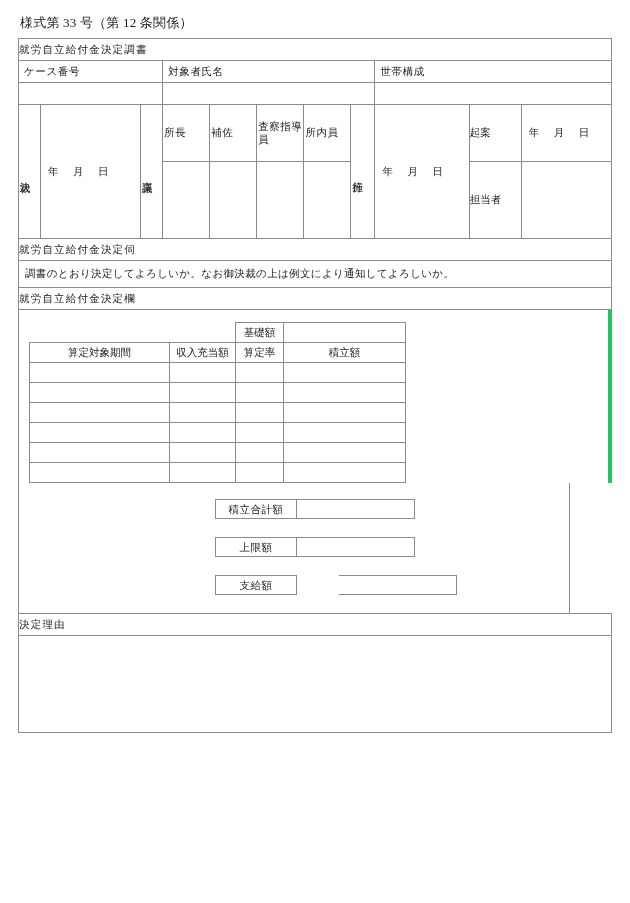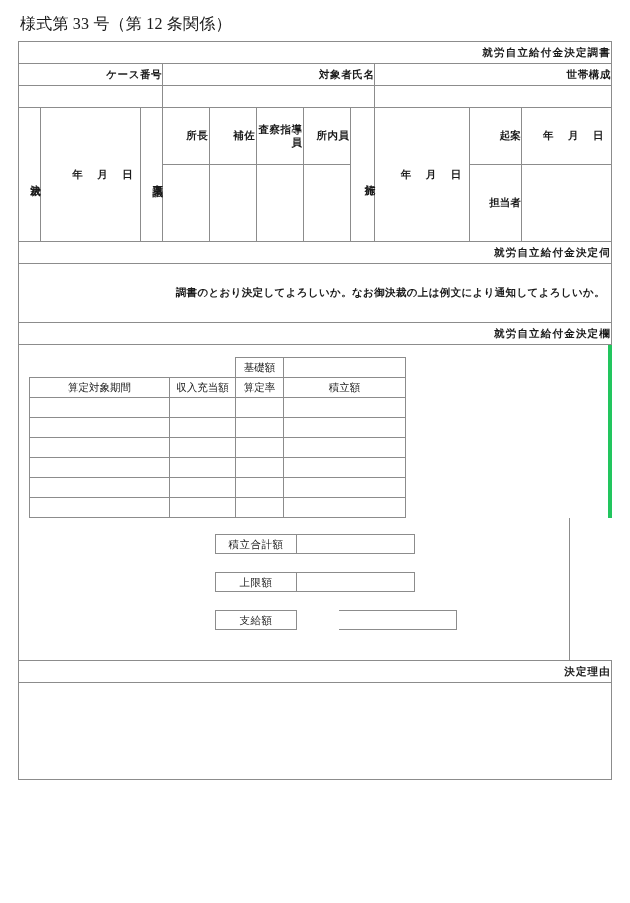--- a/index.html
+++ b/index.html
@@ -16,38 +16,38 @@
     -webkit-font-smoothing: antialiased;
   }
   .page {
     position: relative;
     width: 630px;
     height: 903px;
     box-sizing: border-box;
     padding: 14px 18px 0 18px;
   }
   .form-no {
-    font-size: 16px;
+    font-size: 13px;
     letter-spacing: 0.2px;
     margin: 0 0 6px 2px;
     white-space: nowrap;
   }
 
   table.frame {
     border-collapse: collapse;
     width: 594px;
     table-layout: fixed;
   }
   table.frame td, table.frame th {
     border: 1px solid #8c8c8c;
     padding: 0;
-    font-weight: bold;
+    font-weight: normal;
     font-size: 10.5px;
     vertical-align: middle;
-    text-align: right;
+    text-align: left;
     background: #fff;
   }
   .band {
     height: 21px;
     text-align: center;
     letter-spacing: 1.2px;
   }
   .lbl-left {
     text-align: left;
     padding-left: 5px !important;
@@ -75,21 +75,21 @@
   .ymd span { display: inline-block; padding: 0 7px; }
 
   .wrap2 {
     line-height: 1.25;
     padding: 2px 1px !important;
     letter-spacing: 0.5px;
   }
 
   .note-row {
     text-align: left;
-    padding: 19px 6px !important;
+    padding: 3px 6px !important;
     letter-spacing: 0.35px;
     height: 20px;
     margin-left: 24px;
   }
 
   .blank-tall { height: 96px; }
   .blank-tall2 { height: 104px; }
 
   
   .summary-zone {
@@ -99,21 +99,21 @@
     border-bottom: 1px solid #8c8c8c;
     box-sizing: border-box;
     padding: 16px 0 14px 0;
     background: #fff;
   }
   .sum-row {
     display: flex;
     justify-content: flex-start;
     margin: 0 0 18px 196px;
   }
-  .sum-row:last-child { margin-bottom: 16px; gap: 42px; }
+  .sum-row:last-child { margin-bottom: 4px; gap: 42px; }
   .sum-label, .sum-value {
     border: 1px solid #8c8c8c;
     height: 20px;
     line-height: 20px;
     font-size: 10.5px;
     box-sizing: border-box;
     background: #fff;
   }
   .sum-label {
     width: 82px;

